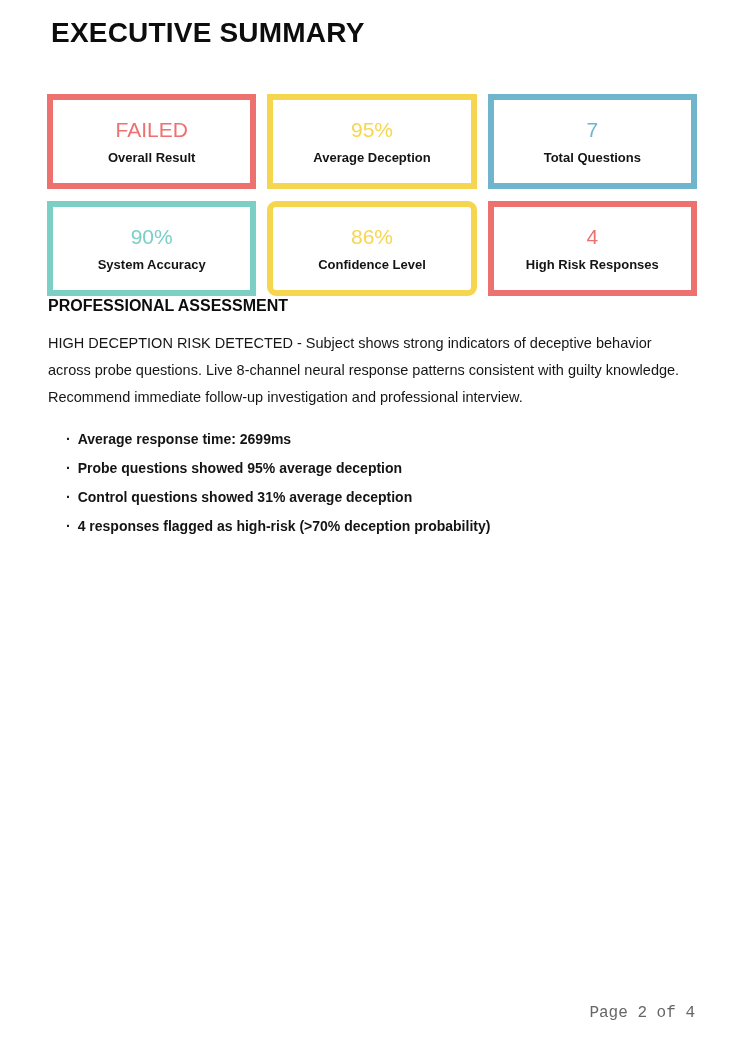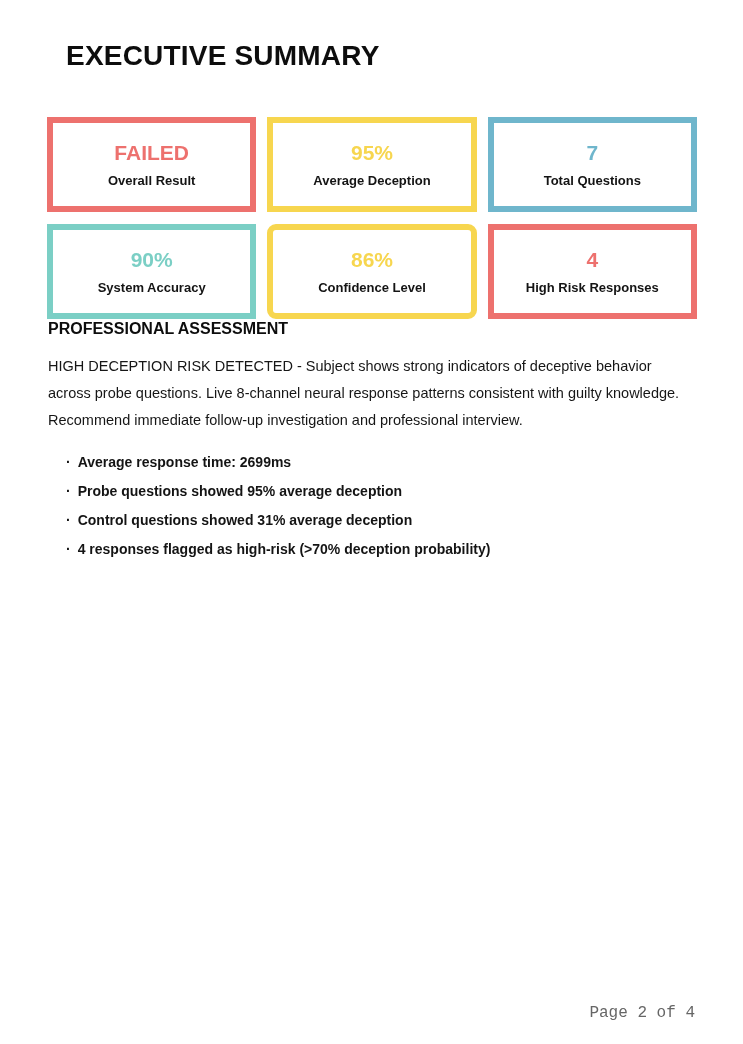--- a/index.html
+++ b/index.html
@@ -10,22 +10,22 @@
     background: #ffffff;
     font-family: "Liberation Sans", sans-serif;
     color: #111111;
     overflow: hidden;
     box-sizing: border-box;
   }
   .content {
     padding: 0 46px 0 48px;
   }
   h1.doc-title {
-    margin: 16px;
-    padding-top: 24px;
+    margin: 1px;
+    padding-top: 16px;
     padding-left: 2px;
     font-size: 28px;
     font-weight: bold;
     letter-spacing: 0.2px;
     color: #0d0d0d;
     line-height: 1.15;
   }
   .cards-grid {
     margin-top: 45px;
     margin-left: -1px;
@@ -40,21 +40,21 @@
     border: 6px solid #cccccc;
     background: #ffffff;
     display: flex;
     flex-direction: column;
     align-items: center;
     justify-content: center;
     text-align: center;
   }
   .stat-value {
     font-size: 21px;
-    font-weight: bold;
+    font-weight: normal;
     line-height: 24px;
     margin-bottom: 9px;
   }
   .stat-label {
     font-size: 13px;
     font-weight: bold;
     color: #141414;
     line-height: 14px;
   }
   h2.section-heading {

